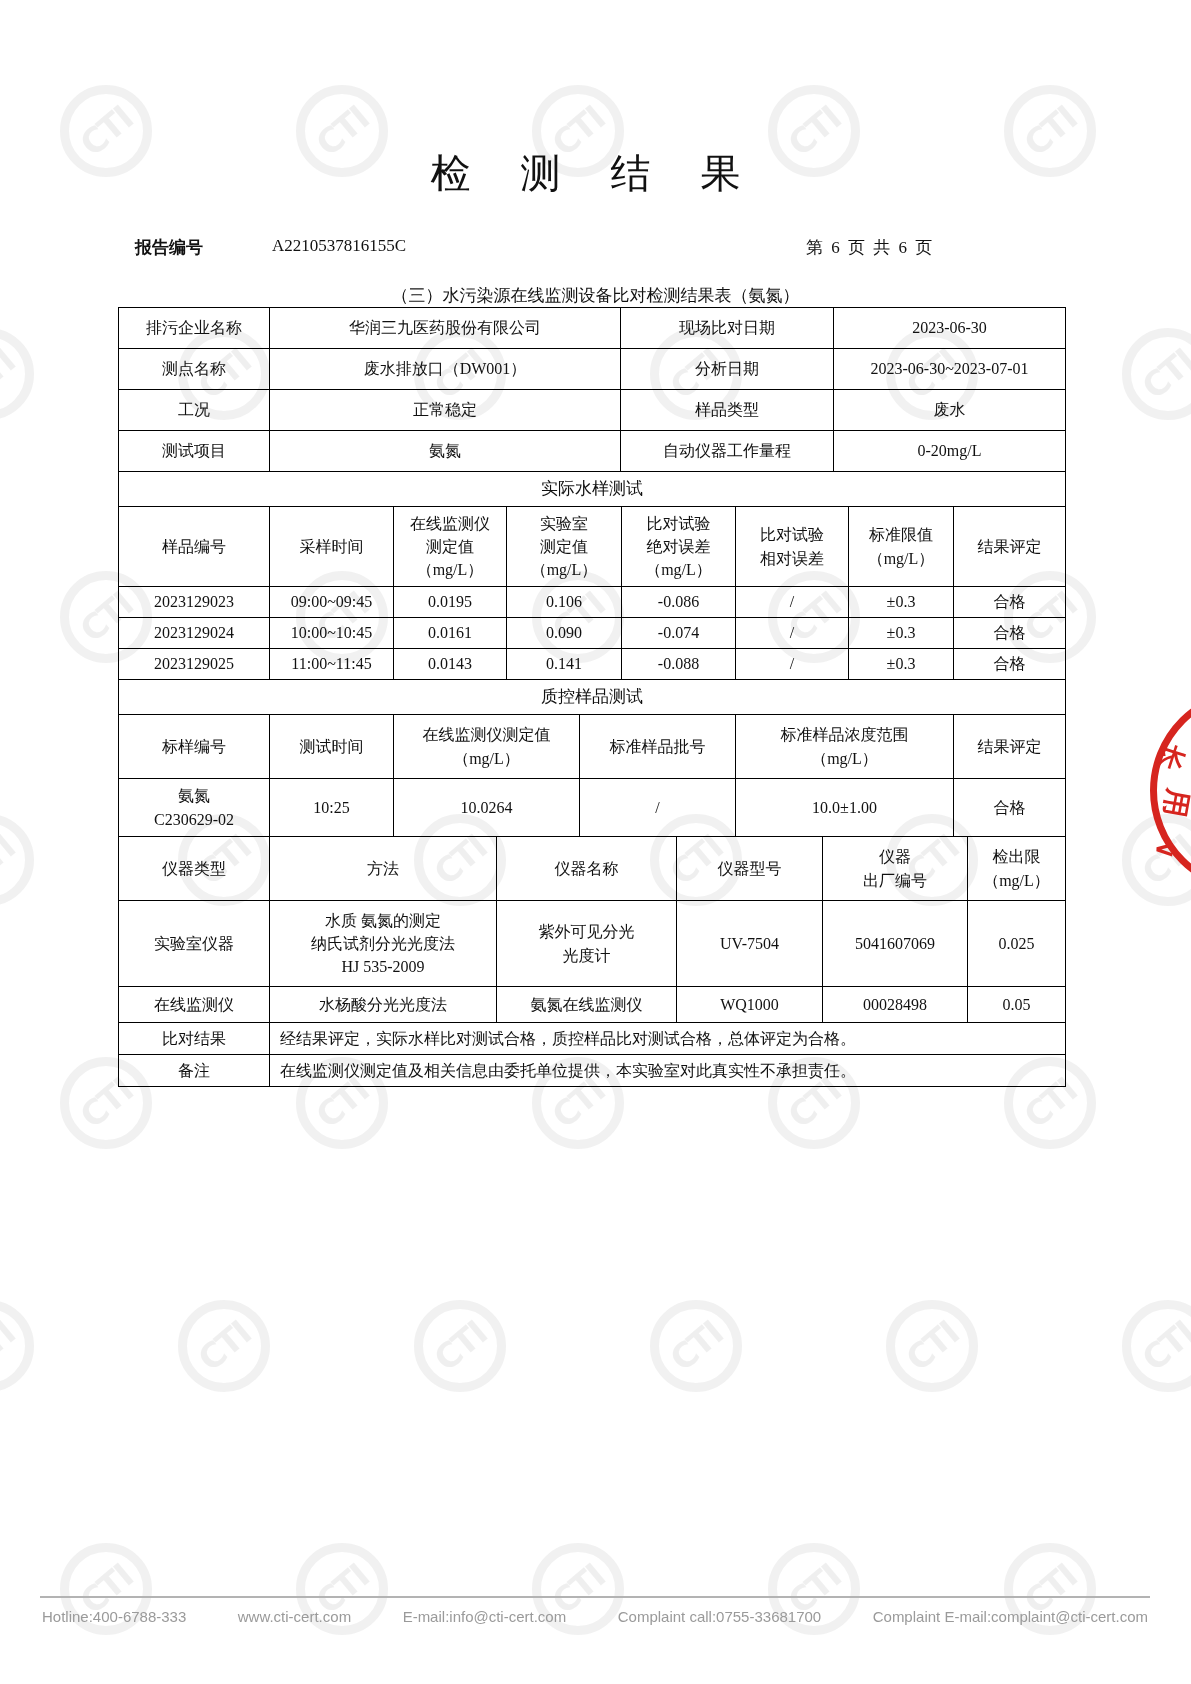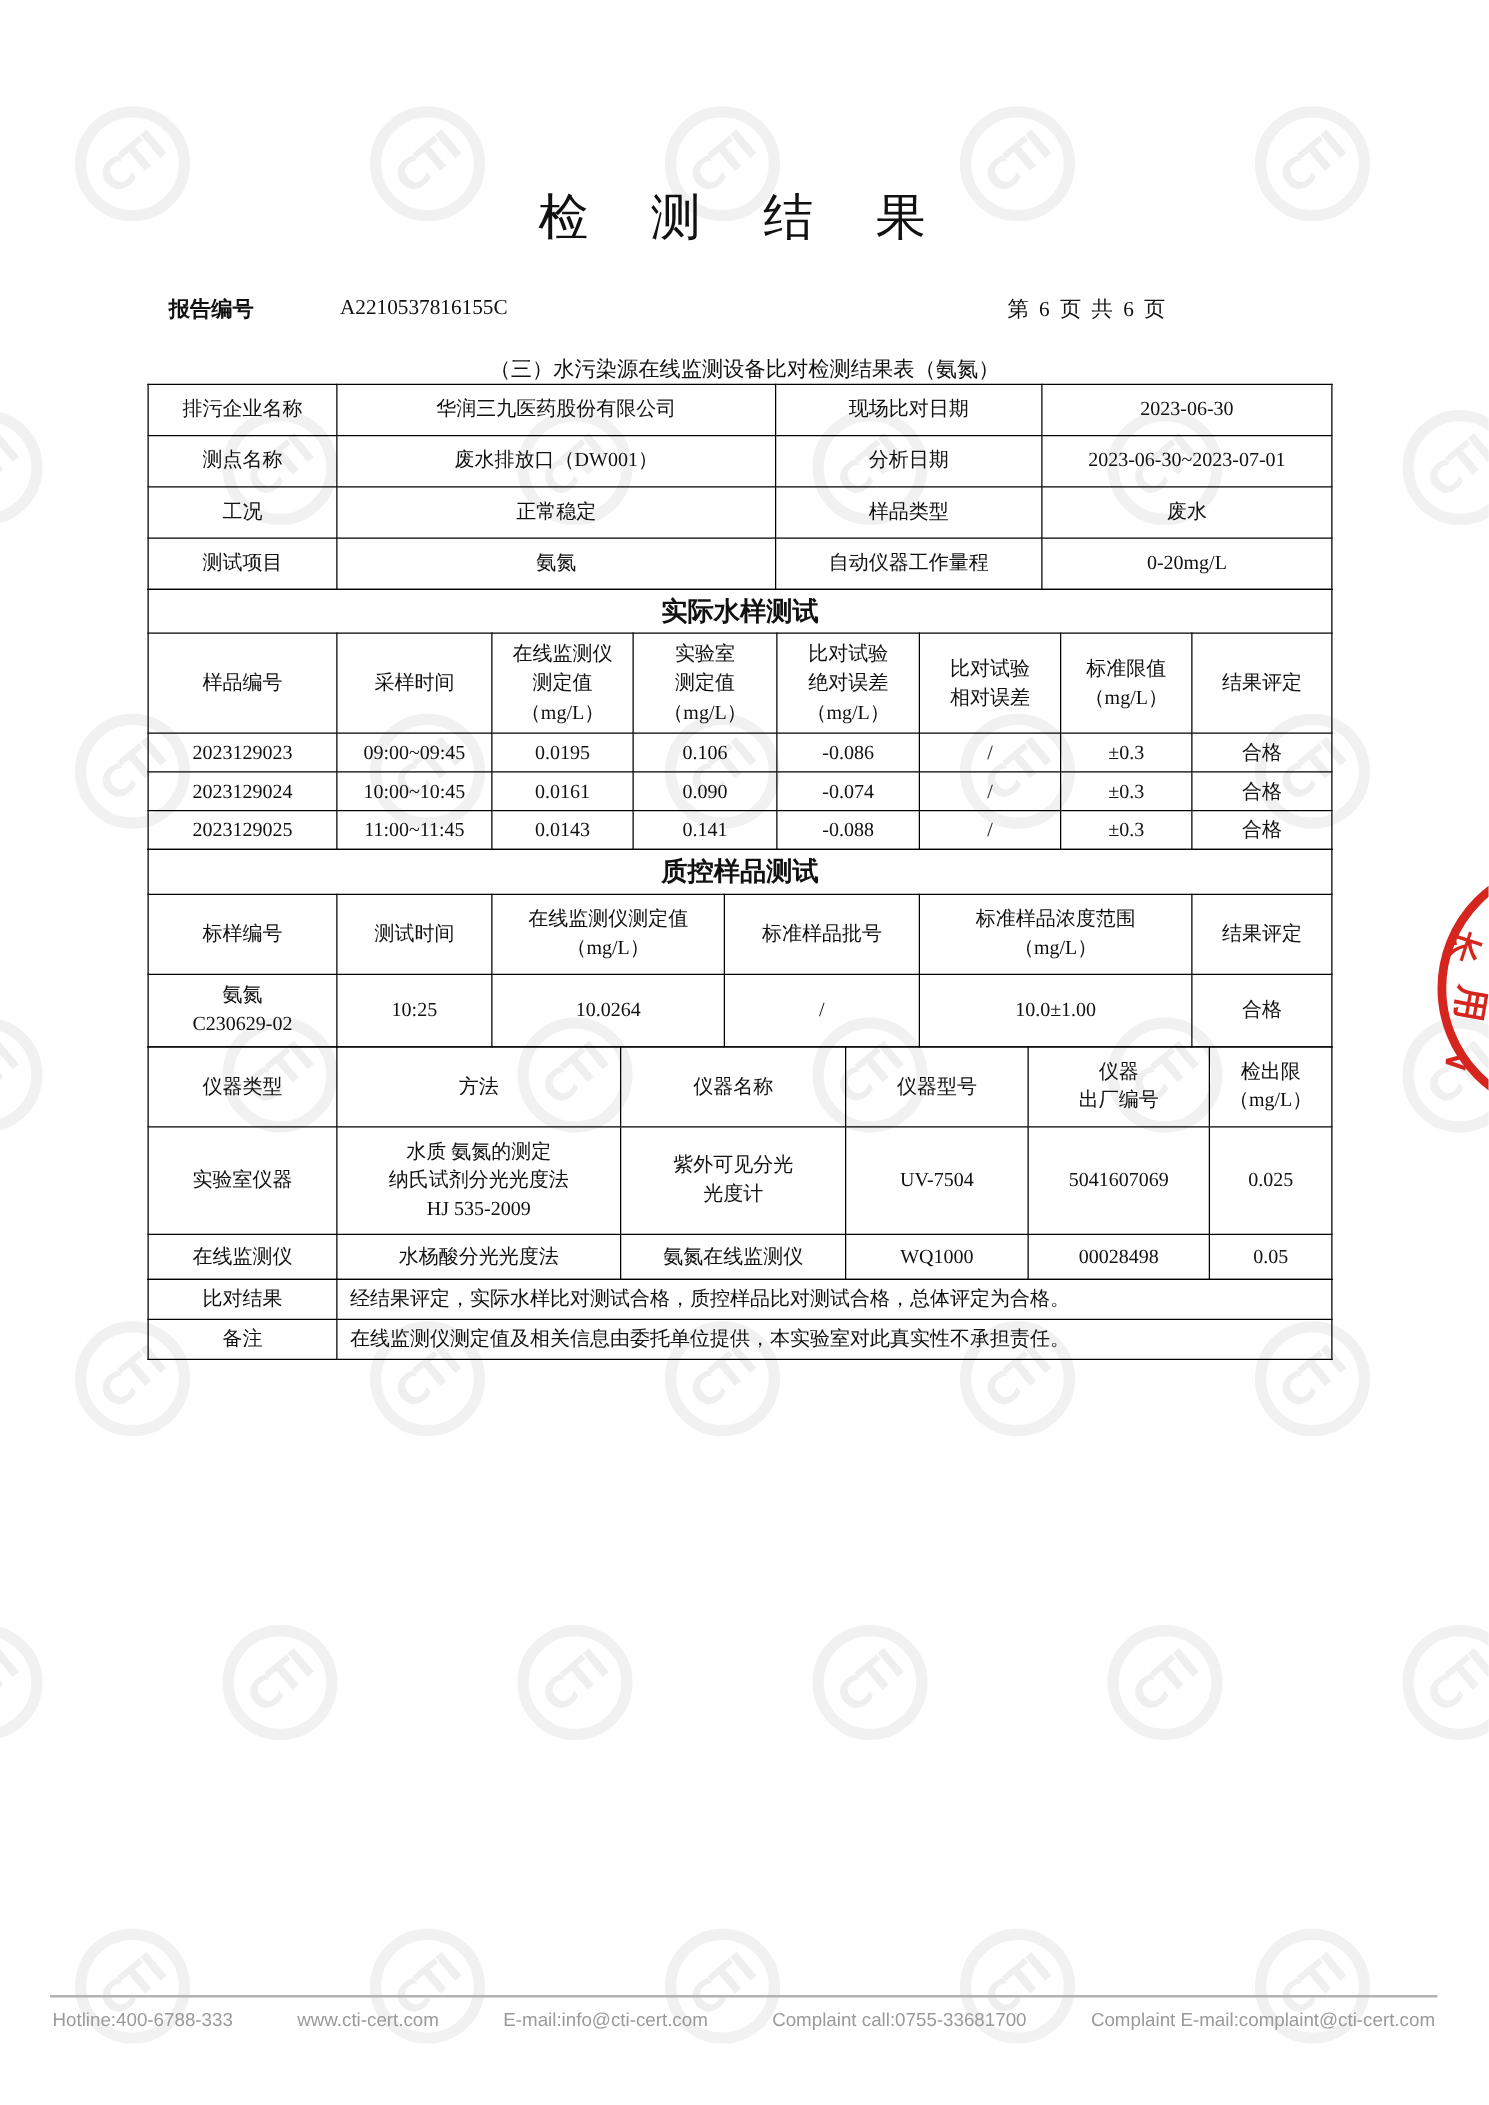--- a/index.html
+++ b/index.html
@@ -43,21 +43,21 @@
     font-size:17px; }
 
   
   #tables { position:absolute; left:118px; top:308px; width:947px; }
   table { border-collapse:collapse; table-layout:fixed; width:947px; margin-top:-1px; }
   td {
     border:1px solid #000; text-align:center; vertical-align:middle;
     font-size:16px; padding:2px 4px; white-space:pre-line; line-height:1.45;
     overflow:hidden;
   }
-  .section-bar td { height:30px; font-size:21px;font-weight:bold; }
+  .section-bar td { height:30px; font-size:17px; }
   .info-row td { height:36px; }
   .left-cell { text-align:left; padding-left:10px; }
 
   
   #report-end { position:absolute; left:0; right:0; top:1222px; text-align:center;
     font-size:17px; letter-spacing:1px; }
 
   
   #stamp { position:absolute; left:1150px; top:688px; width:205px; height:205px; }
   #stamp-arc { position:absolute; inset:0; border:7px solid var(--red); border-radius:50%; }

